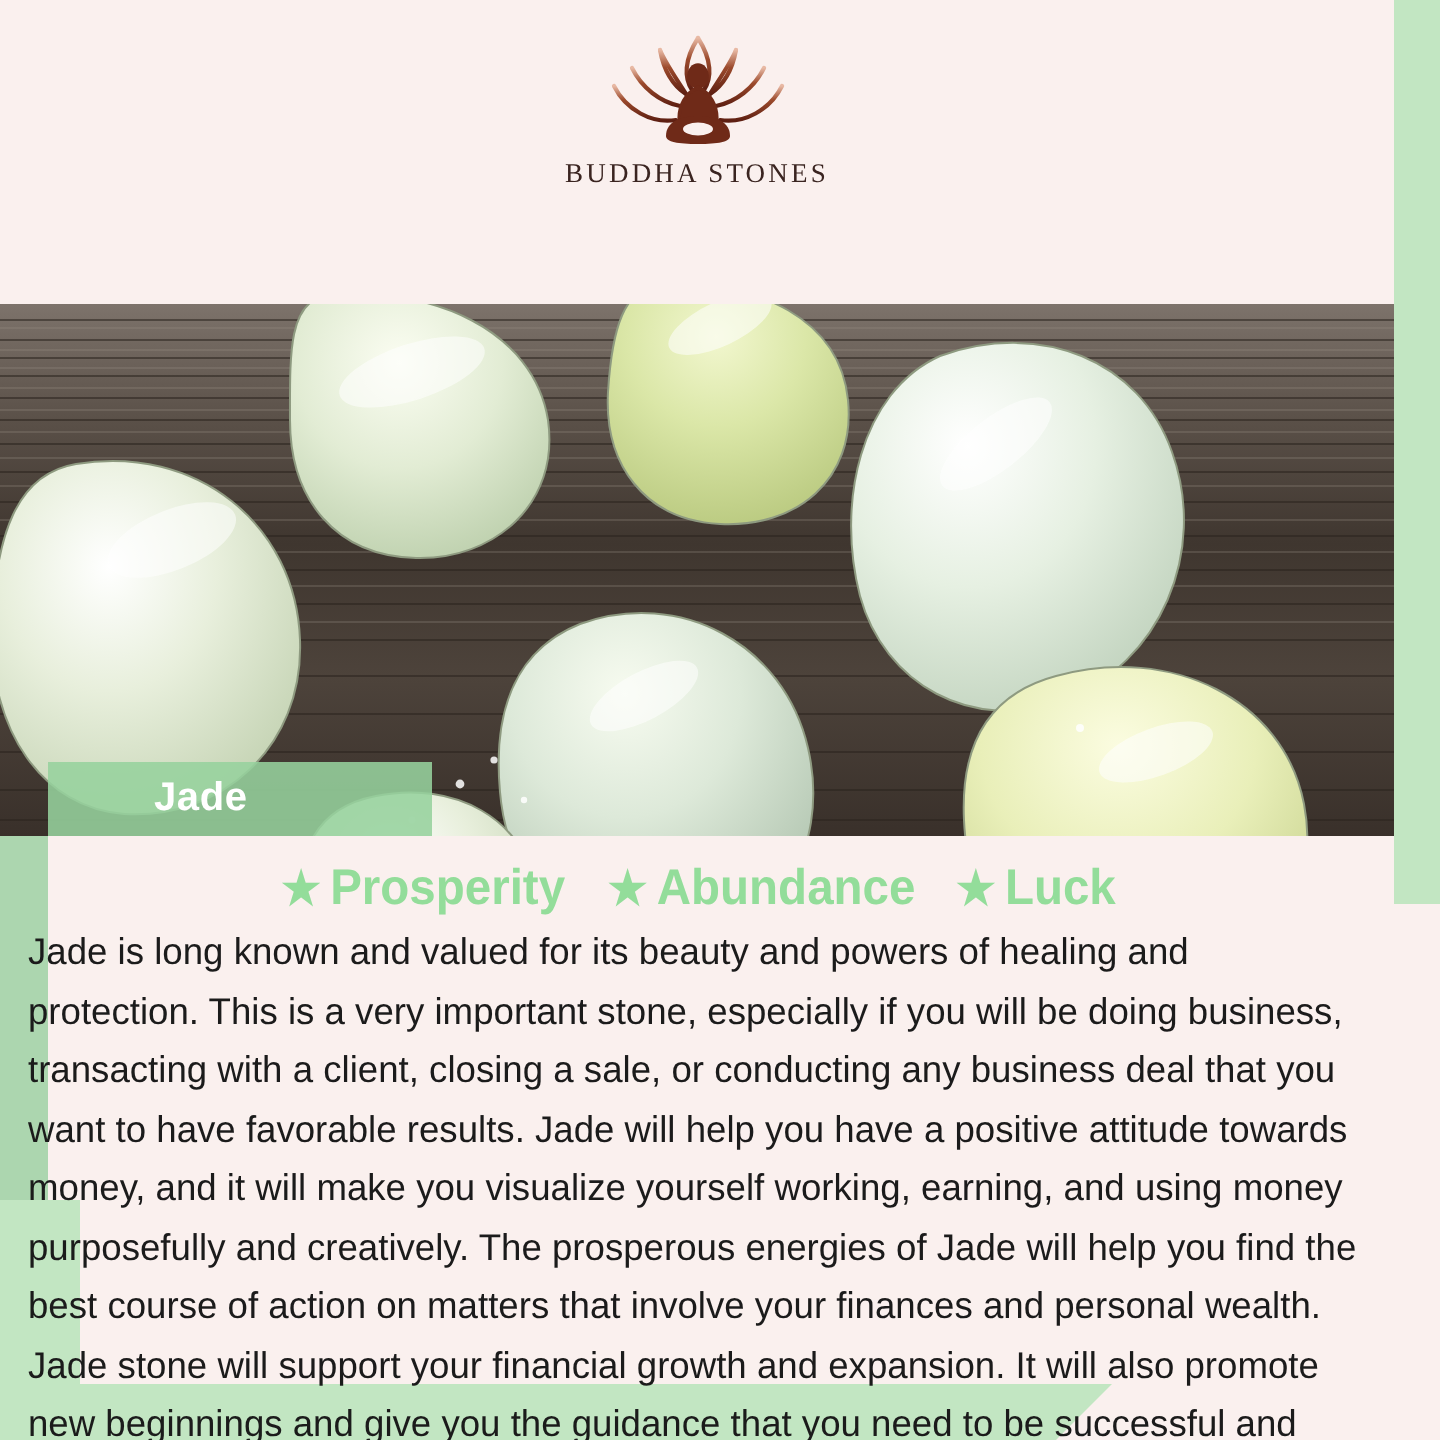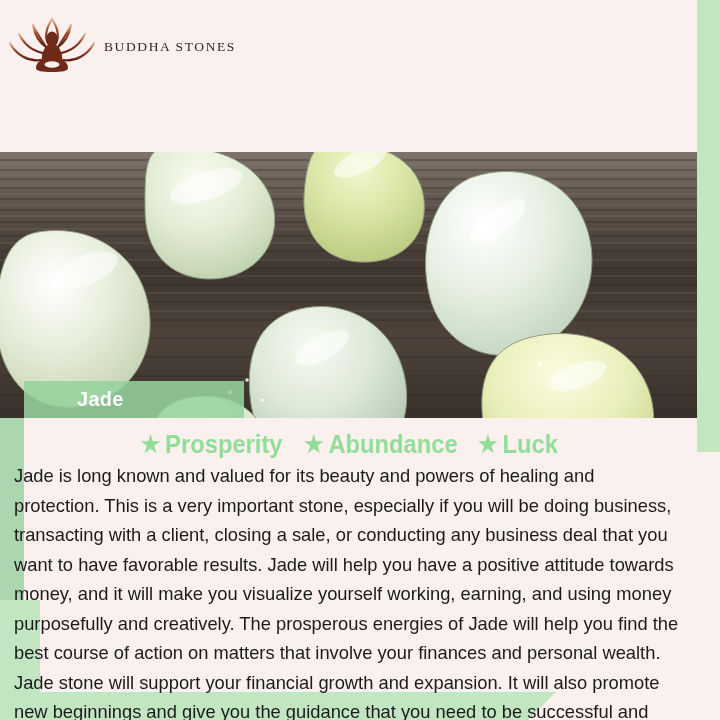--- a/index.html
+++ b/index.html
@@ -30,21 +30,21 @@
   .green-bottom{
     position:absolute;left:0;bottom:0;width:556px;height:28px;
     background:#c2e6c2;
     clip-path:polygon(0 0, 100% 0, calc(100% - 28px) 100%, 0 100%);
   }
 
   
   .header{position:absolute;left:0;top:0;width:697px;height:152px;background:#faf0ee;}
   .logo-wrap{
     position:absolute;left:0;right:0;top:14px;
-    display:flex;align-items:center;
+    display:flex;flex-direction:column;align-items:center;
   }
   .logo-mark{width:104px;height:62px;display:block;}
   .logo-text{
     margin-top:3px;font-family:"Liberation Serif", serif;
     font-size:13.5px;letter-spacing:1.6px;color:#3a2420;font-weight:400;
   }
 
   .title-band{
     position:absolute;left:150px;top:106px;width:430px;height:46px;
     background:rgba(255,255,255,.72);
@@ -58,21 +58,21 @@
   }
 
   
   .photo{
     position:absolute;left:0;top:152px;width:697px;height:266px;overflow:hidden;
     background:#4a4038;
   }
   .photo svg{display:block;width:697px;height:266px;}
 
   .jade-band{
-    position:absolute;left:24px;top:381px;width:220px;height:37px;
+    position:absolute;left:24px;top:381px;width:192px;height:37px;
     background:rgba(150,209,157,.88);
   }
   .jade-band .jade-label{
     position:absolute;left:53px;top:7px;
     font-family:"Liberation Sans Narrow","Liberation Sans",sans-serif;
     font-weight:bold;font-size:20px;color:#ffffff;letter-spacing:.3px;
   }
 
   
   .benefits{

